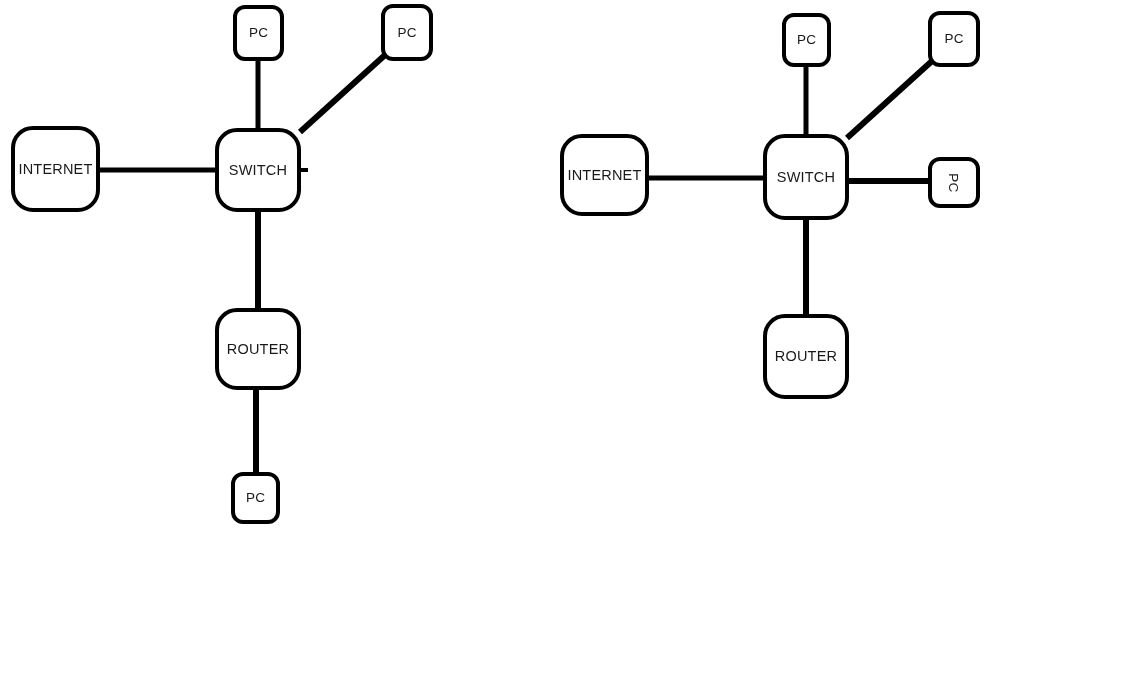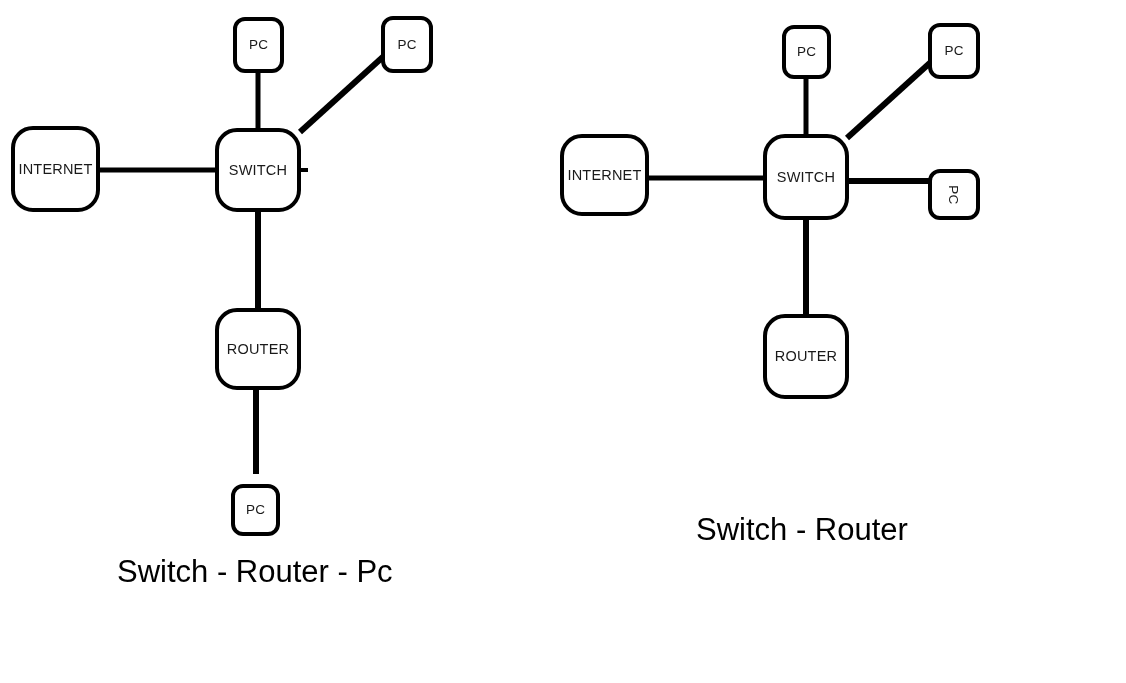--- a/index.html
+++ b/index.html
@@ -34,21 +34,20 @@
     display: flex;
     align-items: center;
     justify-content: center;
     z-index: 3;
   }
   .node.big {
     border-radius: 22px;
   }
   .node.small {
     border-radius: 12px;
-    margin-top: 12px;
   }
   .node-label {
     color: #1a1a1a;
     white-space: nowrap;
     line-height: 1;
     user-select: none;
   }
   .label-big {
     font-size: 14.5px;
     letter-spacing: 0.2px;
@@ -134,21 +133,20 @@
   </div>
 
   <div class="node big" style="left:215px; top:308px; width:86px; height:82px;">
     <span class="node-label label-big">ROUTER</span>
   </div>
 
   <div class="node small" style="left:231px; top:472px; width:49px; height:52px;">
     <span class="node-label label-small">PC</span>
   </div>
 
-  <div class="caption" style="left:117px; top:556px;">Switch - Router - Pc</div>
 
   <div class="node big" style="left:560px; top:134px; width:89px; height:82px;">
     <span class="node-label label-big">INTERNET</span>
   </div>
 
   <div class="node big" style="left:763px; top:134px; width:86px; height:86px;">
     <span class="node-label label-big">SWITCH</span>
   </div>
 
   <div class="node small" style="left:782px; top:13px; width:49px; height:54px;">
@@ -160,15 +158,14 @@
   </div>
 
   <div class="node small" style="left:928px; top:157px; width:52px; height:51px;">
     <span class="node-label label-rot">PC</span>
   </div>
 
   <div class="node big" style="left:763px; top:314px; width:86px; height:85px;">
     <span class="node-label label-big">ROUTER</span>
   </div>
 
-  <div class="caption" style="left:696px; top:514px;">Switch - Router</div>
 
 </div>
 
 </body></html>

